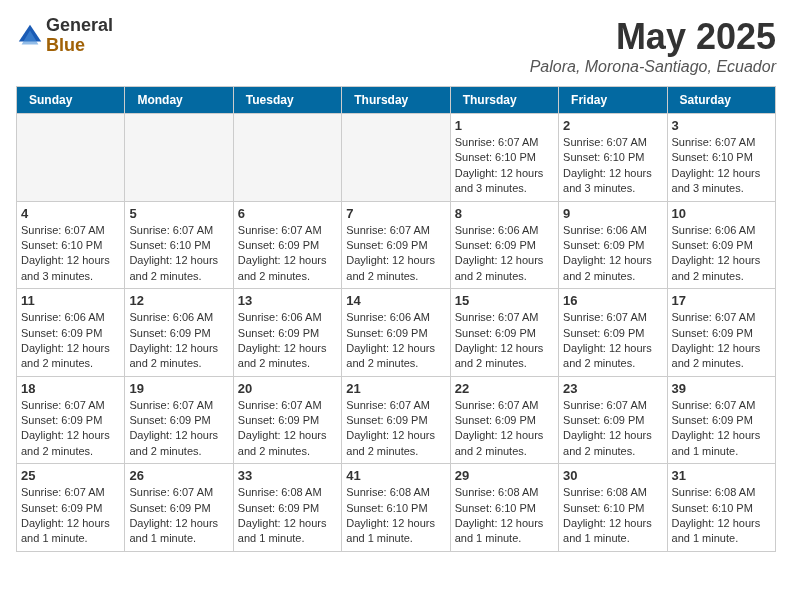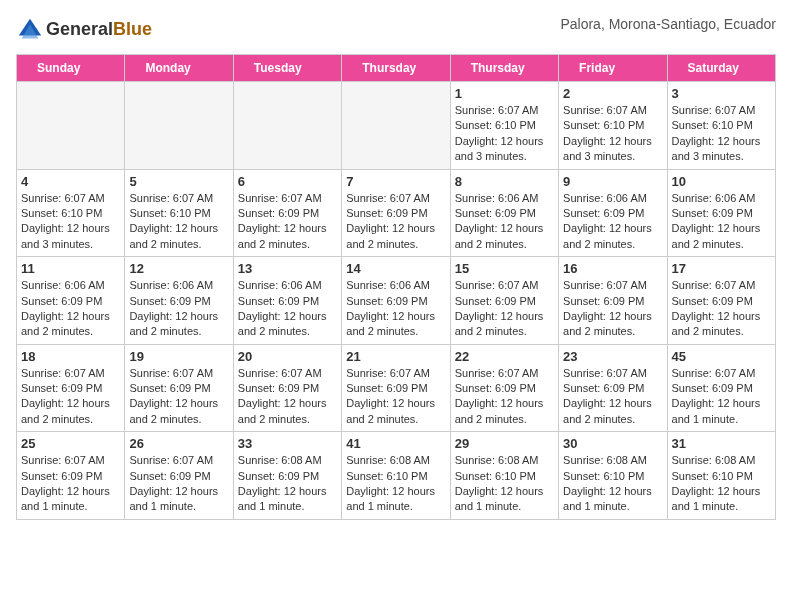--- a/index.html
+++ b/index.html
@@ -15,21 +15,21 @@
       justify-content: space-between;
       align-items: flex-start;
       margin-bottom: 10px;
     }
     .logo {
       display: flex;
       align-items: center;
     }
     .logo-text {
       display: flex;
-      flex-direction: row;
+      flex-direction: column;
       line-height: 1.1;
     }
     .logo-general {
       font-size: 18px;
       font-weight: bold;
       color: #333;
     }
     .logo-blue {
       font-size: 18px;
       font-weight: bold;
@@ -42,32 +42,33 @@
     }
     .title-block {
       text-align: right;
     }
     .month-title {
       font-size: 36px;
       font-weight: bold;
       color: #333;
     }
     .location {
-      font-size: 14px;
+      font-size: 16px;
       color: #555;
+      font-style: italic;
     }
     .calendar {
       width: 100%;
       border-collapse: collapse;
       font-size: 11px;
     }
     .calendar th {
-      background: #ec4899;
+      background: #0369a1;
       color: #fff;
-      padding: 6px 20px;
+      padding: 6px 12px;
       text-align: left;
       font-size: 12px;
       font-weight: bold;
       border: 1px solid #ccc;
     }
     .calendar td {
       border: 1px solid #ccc;
       vertical-align: top;
       padding: 4px;
       width: calc(100% / 7);
@@ -97,20 +98,21 @@
     <svg class="logo-icon" viewBox="0 0 40 40">
       <polygon points="20,4 36,28 4,28" fill="#1a5bb5"></polygon>
       <polygon points="20,12 32,32 8,32" fill="#4a90d9" opacity="0.6"></polygon>
     </svg>
     <div class="logo-text">
       <span class="logo-general">General</span>
       <span class="logo-blue">Blue</span>
     </div>
   </div>
   <div class="title-block">
+    <div class="month-title">May 2025</div>
     <div class="location">Palora, Morona-Santiago, Ecuador</div>
   </div>
 </div>
 
 <table class="calendar">
   <thead>
     <tr id="weekday-row">
         <th>Sunday</th>
         <th>Monday</th>
         <th>Tuesday</th>
@@ -218,21 +220,21 @@
         </td>
         <td>
           <div class="day-num">22</div>
           <div class="day-info">Sunrise: 6:07 AM<br>Sunset: 6:09 PM<br>Daylight: 12 hours<br>and 2 minutes.</div>
         </td>
         <td>
           <div class="day-num">23</div>
           <div class="day-info">Sunrise: 6:07 AM<br>Sunset: 6:09 PM<br>Daylight: 12 hours<br>and 2 minutes.</div>
         </td>
         <td>
-          <div class="day-num">45</div>
+          <div class="day-num">39</div>
           <div class="day-info">Sunrise: 6:07 AM<br>Sunset: 6:09 PM<br>Daylight: 12 hours<br>and 1 minute.</div>
         </td>
       </tr>
       <tr>
         <td>
           <div class="day-num">25</div>
           <div class="day-info">Sunrise: 6:07 AM<br>Sunset: 6:09 PM<br>Daylight: 12 hours<br>and 1 minute.</div>
         </td>
         <td>
           <div class="day-num">26</div>

